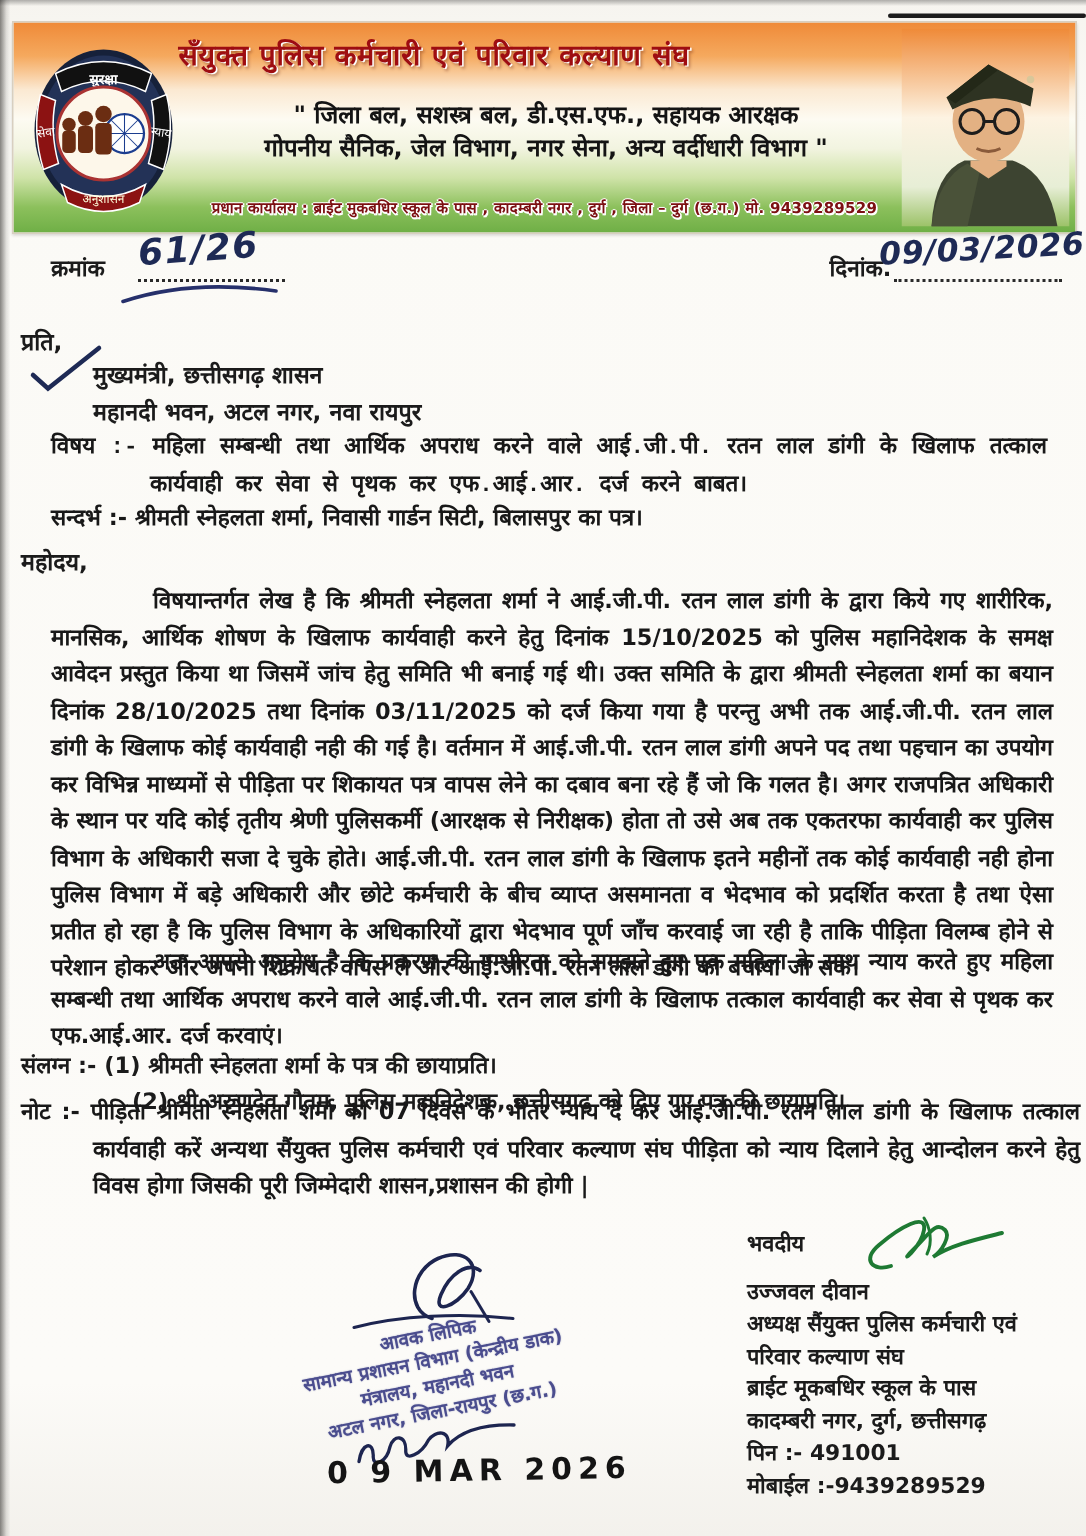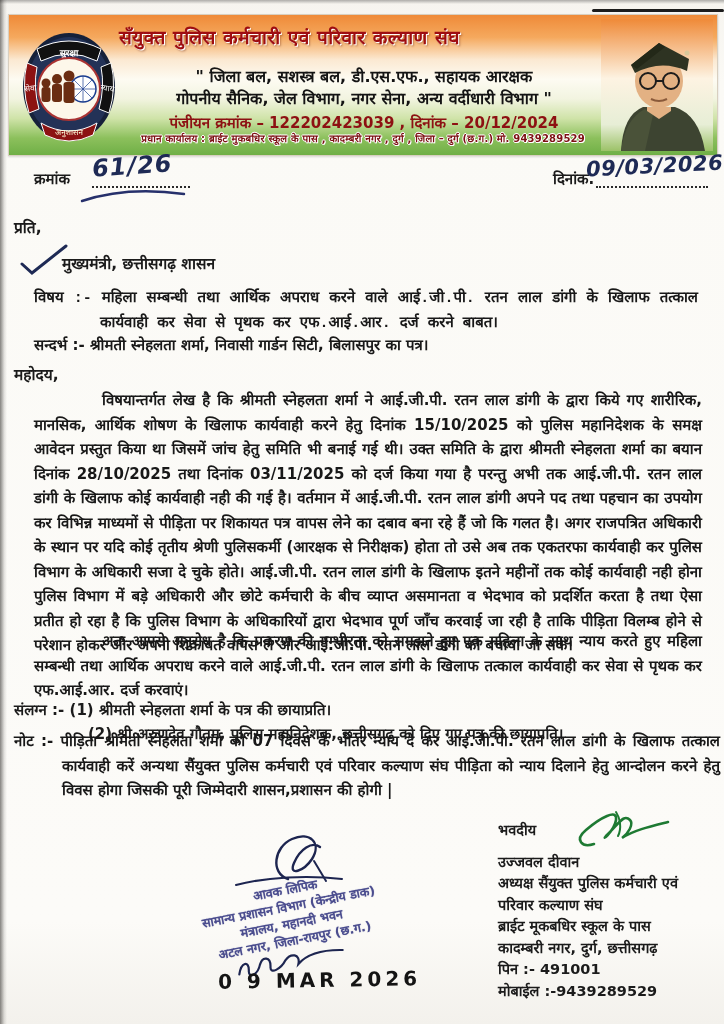--- a/index.html
+++ b/index.html
@@ -68,21 +68,21 @@
   .serial-underline{position:absolute;left:44px;top:26px;}
   .date-label{position:absolute;left:519px;top:6px;}
   .date-dots{position:absolute;left:562px;top:6px;width:112px;border-bottom:2px dotted #2a2a2a;height:18px;}
   .date-value{
     position:absolute;left:552px;top:-8px;
     font-size:21px;font-style:italic;font-weight:600;color:#1e2a55;
     transform:rotate(-3deg);letter-spacing:.5px;white-space:nowrap;
   }
   .to-block{position:absolute;left:14px;top:216px;}
   .to-salutation{font-size:15.5px;font-weight:600;}
-  .to-lines{position:relative;margin-top:14px;margin-left:48px;}
+  .to-lines{position:relative;margin-left:48px;}
   .to-line{font-size:15.5px;font-weight:600;line-height:25px;}
   .tick{position:absolute;left:-44px;top:-12px;}
   .subject-block{position:absolute;left:34px;top:287px;width:664px;font-family:Liberation Mono, monospace;}
   .hang{padding-left:66px;text-indent:-66px;text-align:justify;}
   .hang-note{padding-left:48px;text-indent:-48px;text-align:justify;}
   .label-inline{font-weight:700;}
   .sandarbh-block{position:absolute;left:34px;top:333px;width:664px;}
   .mahoday{position:absolute;left:14px;top:363px;font-size:15.5px;font-weight:700;}
   .para1{position:absolute;left:34px;top:388px;width:668px;text-align:justify;text-indent:68px;}
   .para2{position:absolute;left:34px;top:629px;width:668px;text-align:justify;text-indent:68px;}
@@ -152,21 +152,20 @@
           <circle cx="50" cy="49" r="5.5"></circle>
             <rect x="44.5" y="55" width="11" height="21" rx="3"></rect>
           <circle cx="27" cy="56" r="4.5"></circle>
             <rect x="22.5" y="60" width="9" height="15" rx="3"></rect>
         </g>
       </svg>
     </div>
     <div class="banner-title">सँयुक्त पुलिस कर्मचारी एवं परिवार कल्याण संघ</div>
     <div class="banner-sub1">" जिला बल, सशस्त्र बल, डी.एस.एफ., सहायक आरक्षक</div>
     <div class="banner-sub2">गोपनीय सैनिक, जेल विभाग, नगर सेना, अन्य वर्दीधारी विभाग "</div>
-    <div class="banner-reg">पंजीयन क्रमांक – 122202423039 , दिनांक – 20/12/2024</div>
     <div class="photo">
       <svg width="112" height="132" viewBox="0 0 112 132">
         <defs>
           <linearGradient id="pbg" x1="0" y1="0" x2="0" y2="1">
             <stop offset="0" stop-color="#ef8a38"></stop>
               <stop offset="0.45" stop-color="#fdf3e2"></stop>
             <stop offset="0.8" stop-color="#e7eed6"></stop>
               <stop offset="1" stop-color="#9cc268"></stop>
           </linearGradient>
         </defs>
@@ -203,20 +202,21 @@
 
   <div class="to-block">
     <div class="to-salutation">प्रति,</div>
     <div class="to-lines">
       <span class="tick">
         <svg width="52" height="36" viewBox="0 0 52 36">
             <path d="M4 24 L14 33 L48 6" stroke="#1e2a55" stroke-width="3" fill="none" stroke-linecap="round"></path>
           </svg>
       </span>
       <div class="to-line">मुख्यमंत्री, छत्तीसगढ़ शासन</div>
+      <div class="to-line">महानदी भवन, अटल नगर, नवा रायपुर</div>
     </div>
   </div>
 
   <div class="subject-block body-text">
     <div class="hang">
       <span class="label-inline">विषय :-</span>
       <span>महिला सम्बन्धी तथा आर्थिक अपराध करने वाले आई.जी.पी. रतन लाल डांगी के खिलाफ तत्काल कार्यवाही कर सेवा से पृथक कर एफ.आई.आर. दर्ज करने बाबत।</span>
     </div>
   </div>
 

